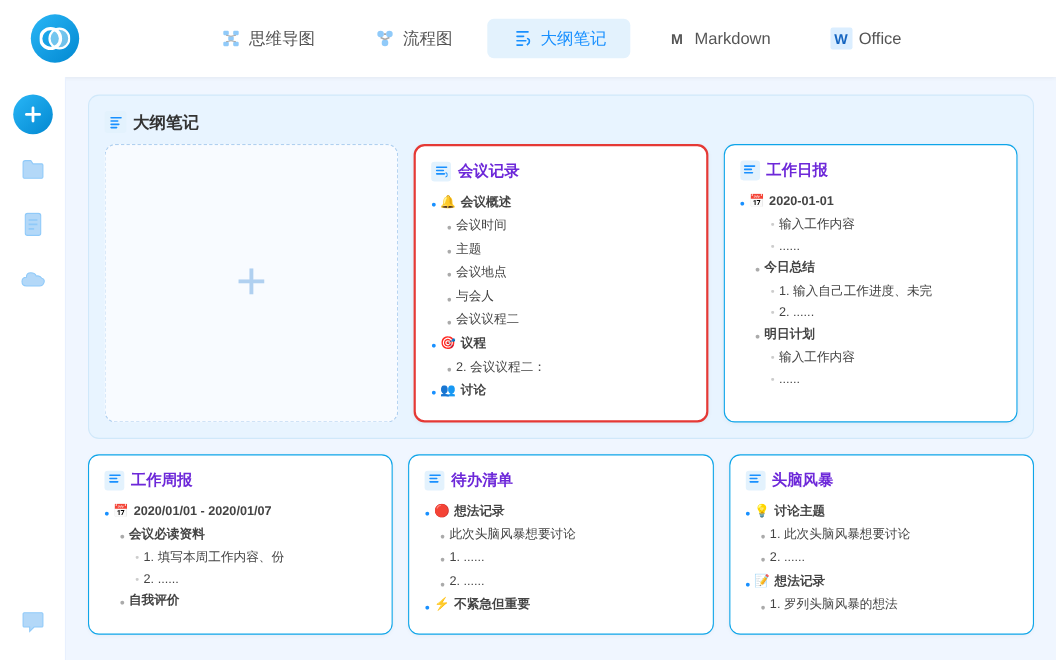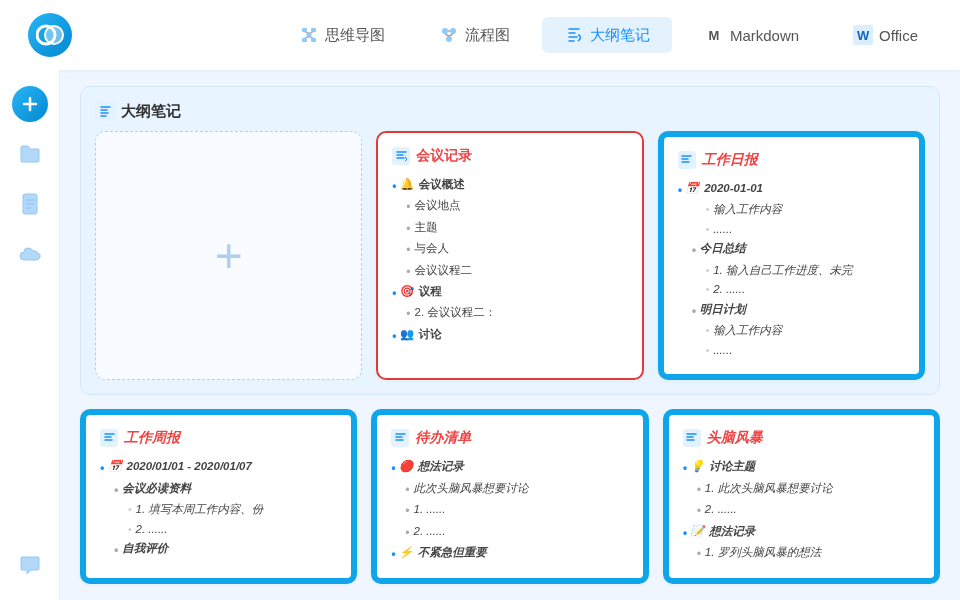--- a/index.html
+++ b/index.html
@@ -38,21 +38,21 @@
       align-items: center;
       justify-content: center;
       color: #fff;
       font-size: 20px;
       font-weight: bold;
     }
     .nav-tabs {
       display: flex;
       align-items: center;
       flex: 1;
-      justify-content: flex-end;
+      justify-content: center;
       gap: 10px;
     }
     .nav-tab {
       display: flex;
       align-items: center;
       gap: 6px;
       padding: 8px 22px;
       border-radius: 6px;
       cursor: pointer;
       font-size: 15px;
@@ -146,22 +146,21 @@
       border-radius: 10px;
       padding: 14px;
       min-height: 130px;
       position: relative;
       box-shadow: 0 1px 4px rgba(0,0,0,0.04);
     }
     .card.highlighted {
       border: 2px solid #e53935;
     }
     .card:not(.highlighted) {
-      border: 6px solid #0ea5e9;
-      font-style: italic;
+      border: 1px solid #0ea5e9;
     }
 
     .card-header {
       display: flex;
       align-items: center;
       gap: 6px;
       margin-bottom: 10px;
     }
     .card-icon {
       width: 18px;
@@ -170,21 +169,21 @@
       border-radius: 3px;
       display: flex;
       align-items: center;
       justify-content: center;
       font-size: 11px;
       color: #1890ff;
     }
     .card-title {
       font-size: 14px;
       font-weight: 600;
-      color: #ef4444;
+      color: #6d28d9;
     }
 
     
     .blank-card {
       background: #f8fbff;
       border: 1.5px dashed #b0d0f0;
       border-radius: 10px;
       min-height: 200px;
       display: flex;
       align-items: center;
@@ -410,24 +409,27 @@
             </div>
             <span class="card-title">会议记录</span>
           </div>
           <div class="outline-content">
             <ul>
               <li class="bold-item">
                   <span>🔔</span>
                   <span>会议概述</span>
                 </li>
               <li class="level2">
-                  <span>会议地点</span>
+                  <span>会议时间</span>
                 </li>
               <li class="level2">
                   <span>主题</span>
+                </li>
+              <li class="level2">
+                  <span>会议地点</span>
                 </li>
               <li class="level2">
                   <span>与会人</span>
                 </li>
               <li class="level2">
                   <span>会议议程二</span>
                 </li>
               <li class="bold-item">
                   <span>🎯</span>
                   <span>议程</span>

